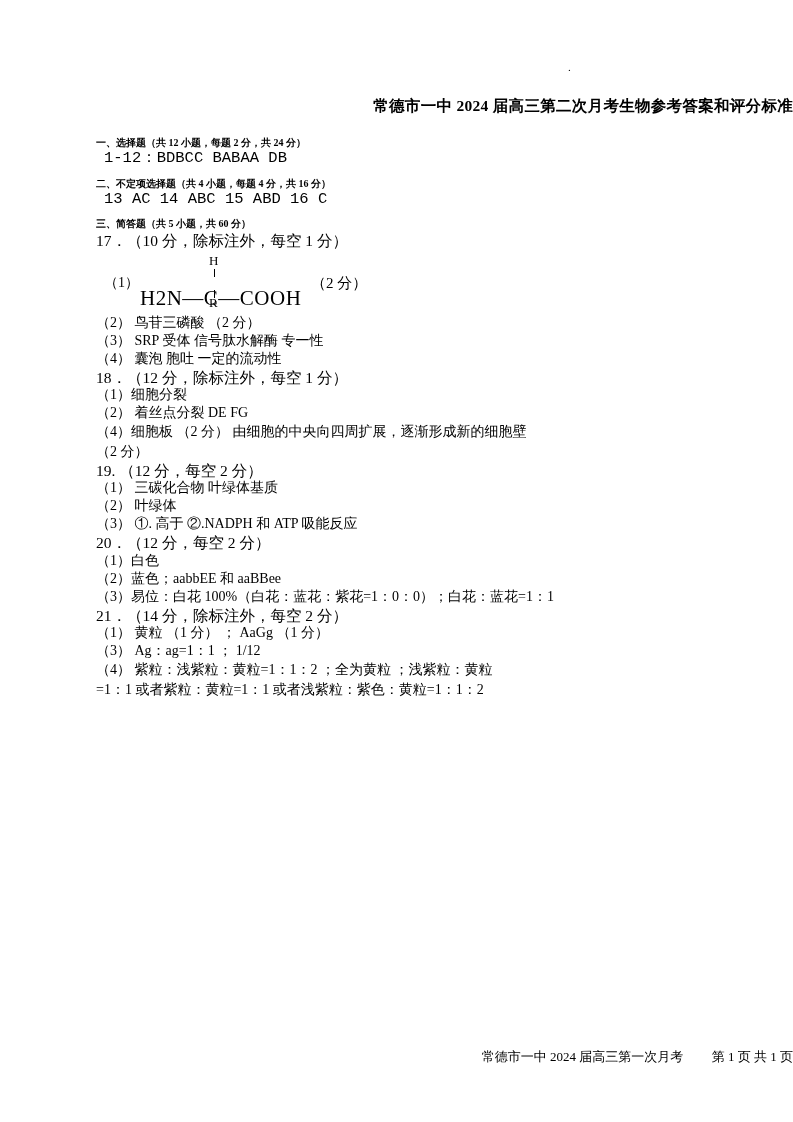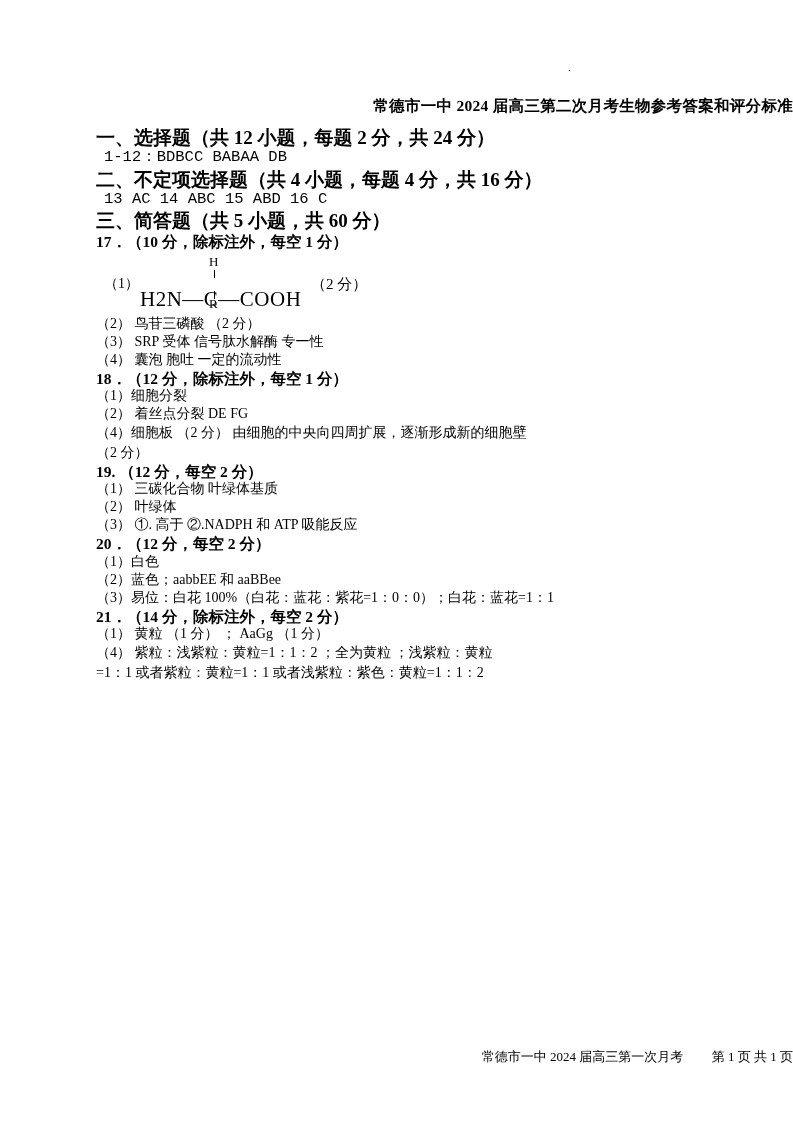--- a/index.html
+++ b/index.html
@@ -43,25 +43,25 @@
     letter-spacing: 0.3px;
   }
   .content {
     position: absolute;
     top: 126px;
     left: 96px;
     width: 620px;
     font-size: 15.5px;
     line-height: 1.0;
   }
-  .b { font-weight: bold; }
+  .b { font-weight: normal; }
   .sec-head {
     font-weight: bold;
-    font-size: 19px;
-    margin-top: 2px;
+    font-size: 10px;
+    margin-top: 12px;
     margin-bottom: 3px;
   }
   .q-head {
     font-size: 15.5px;
     margin-top: 4px;
     margin-bottom: 3px;
   }
   .ans {
     font-size: 14px;
     margin-bottom: 4px;
@@ -179,20 +179,21 @@
     <div class="ans">（2）      叶绿体</div>
     <div class="ans">（3）      ①. 高于    ②.NADPH 和 ATP     吸能反应</div>
 
     <div class="q-head b">20．（12 分，每空 2 分）</div>
     <div class="ans">（1）白色</div>
     <div class="ans">（2）蓝色；aabbEE 和 aaBBee</div>
     <div class="ans">（3）易位：白花 100%（白花：蓝花：紫花=1：0：0）；白花：蓝花=1：1</div>
 
     <div class="q-head b">21．（14 分，除标注外，每空 2 分）</div>
     <div class="ans">（1）    黄粒   （1 分） ；   AaGg    （1 分）</div>
+    <div class="ans">（3）    Ag：ag=1：1  ；  1/12</div>
     <div class="ans tight">（4）        紫粒：浅紫粒：黄粒=1：1：2    ；全为黄粒  ；浅紫粒：黄粒</div>
     <div class="ans">=1：1 或者紫粒：黄粒=1：1 或者浅紫粒：紫色：黄粒=1：1：2</div>
 
   </div>
 
   <div class="footer">
     <span>常德市一中 2024 届高三第一次月考</span>
     <span class="fsep"></span>
     <span>第 1 页 共 1 页</span>
   </div>

